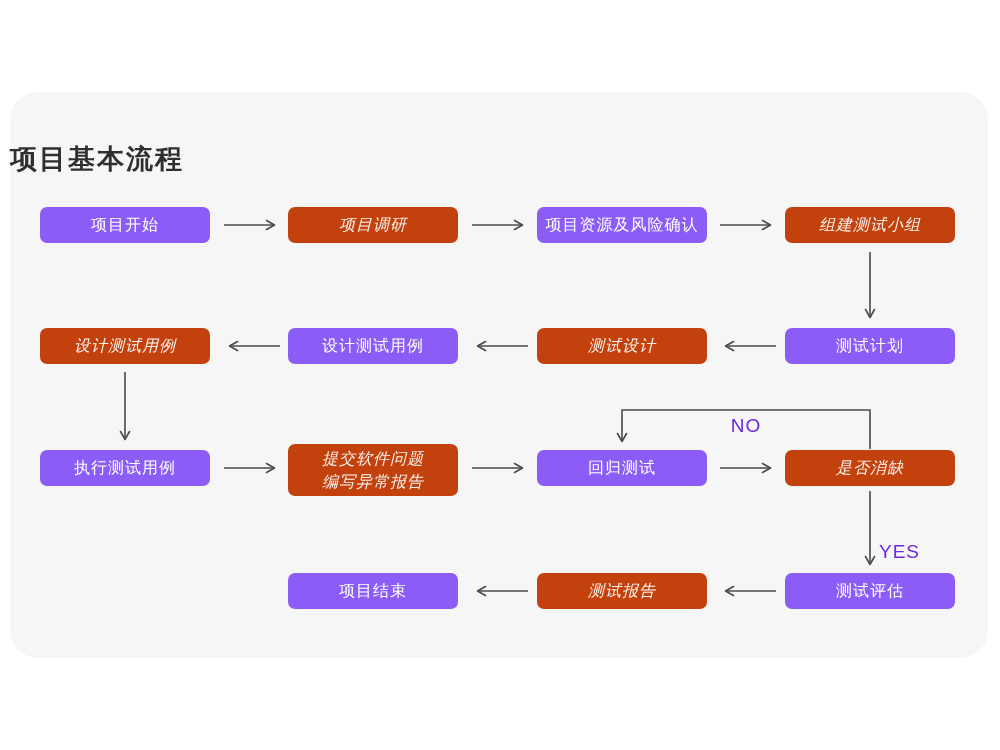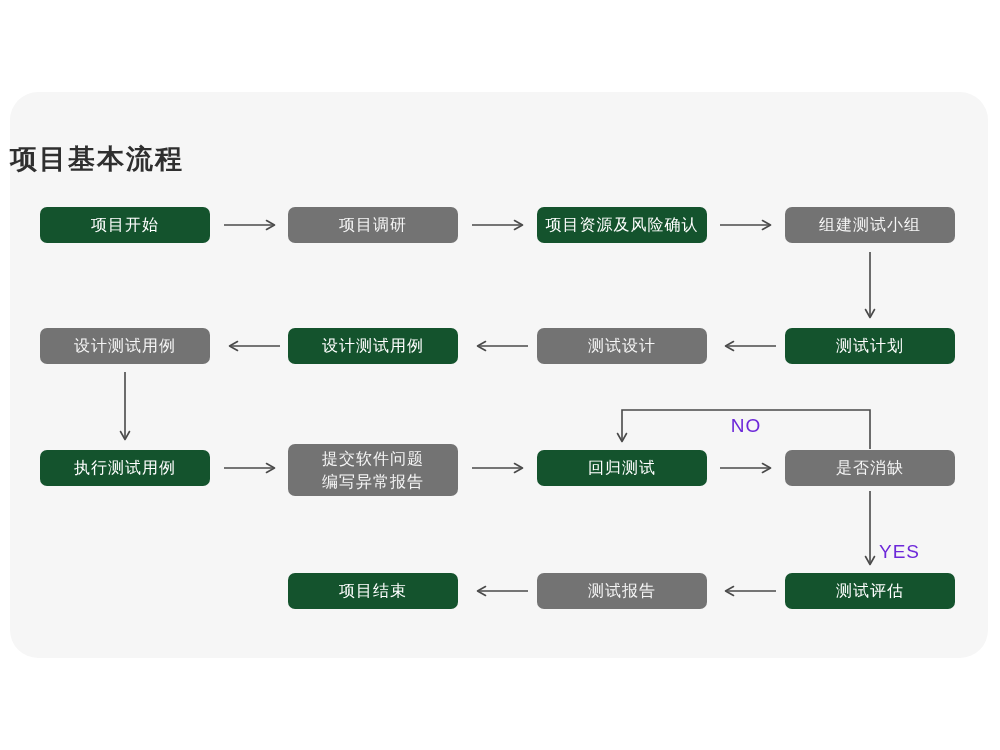--- a/index.html
+++ b/index.html
@@ -16,22 +16,22 @@
     position:absolute;left:10px;top:141px;width:978px;
     text-align:left;font-size:27px;font-weight:600;color:#2f2f2f;
     letter-spacing:2px;
   }
   .node{
     position:absolute;width:170px;height:36px;border-radius:7px;
     display:flex;align-items:center;justify-content:center;
     font-size:16px;letter-spacing:1px;line-height:1.45;
     text-align:center;white-space:pre-line;
   }
-  .node.primary{background:#14532d;color:#ffffff;}
-  .node.secondary{background:#737373;color:rgba(255,255,255,0.93);}
+  .node.primary{background:#8b5cf6;color:#ffffff;}
+  .node.secondary{background:#c2410c;color:rgba(255,255,255,0.93);font-style:italic;}
   .node.tall{height:52px;}
   
   .c1{left:40px}.c2{left:288px}.c3{left:537px}.c4{left:785px}
   
   .r1{top:207px}.r2{top:328px}.r3{top:450px}.r3t{top:444px}.r4{top:573px}
   .arrows{position:absolute;left:0;top:0;pointer-events:none;}
   .edge-label{
     position:absolute;color:#6d28d9;font-size:19px;letter-spacing:1px;
   }
   .edge-label.no{left:728px;top:415px;width:36px;text-align:center;}

